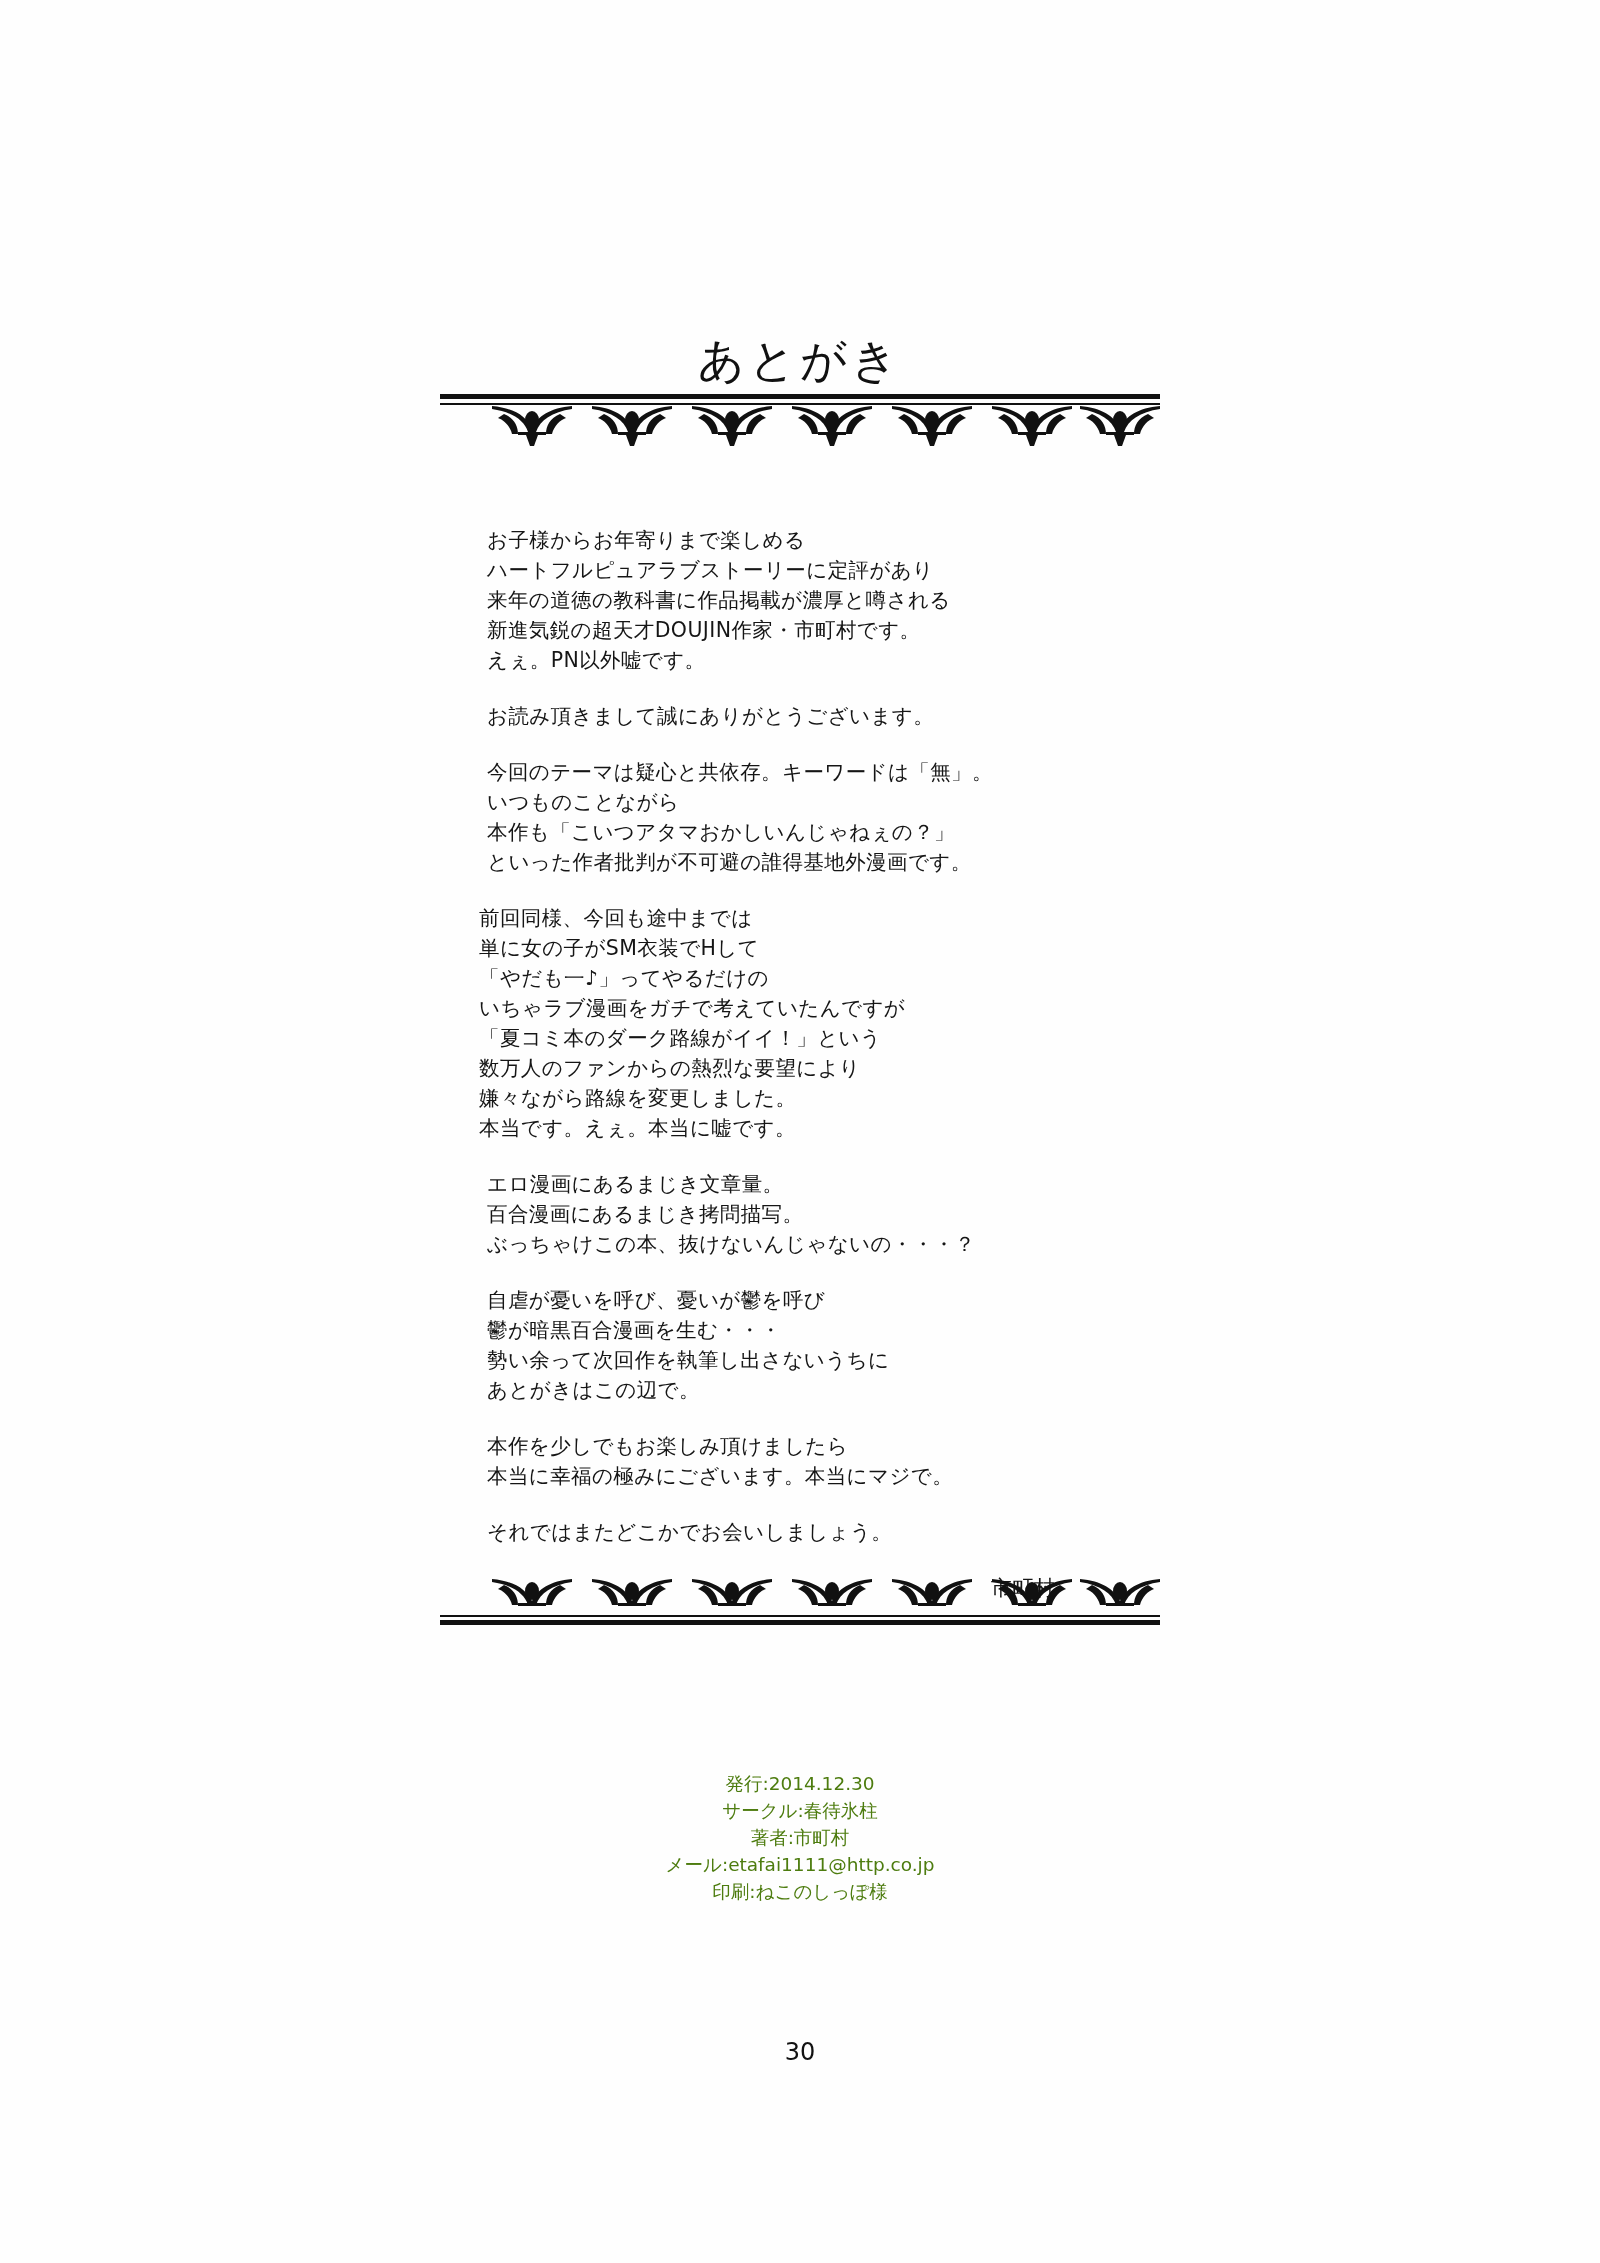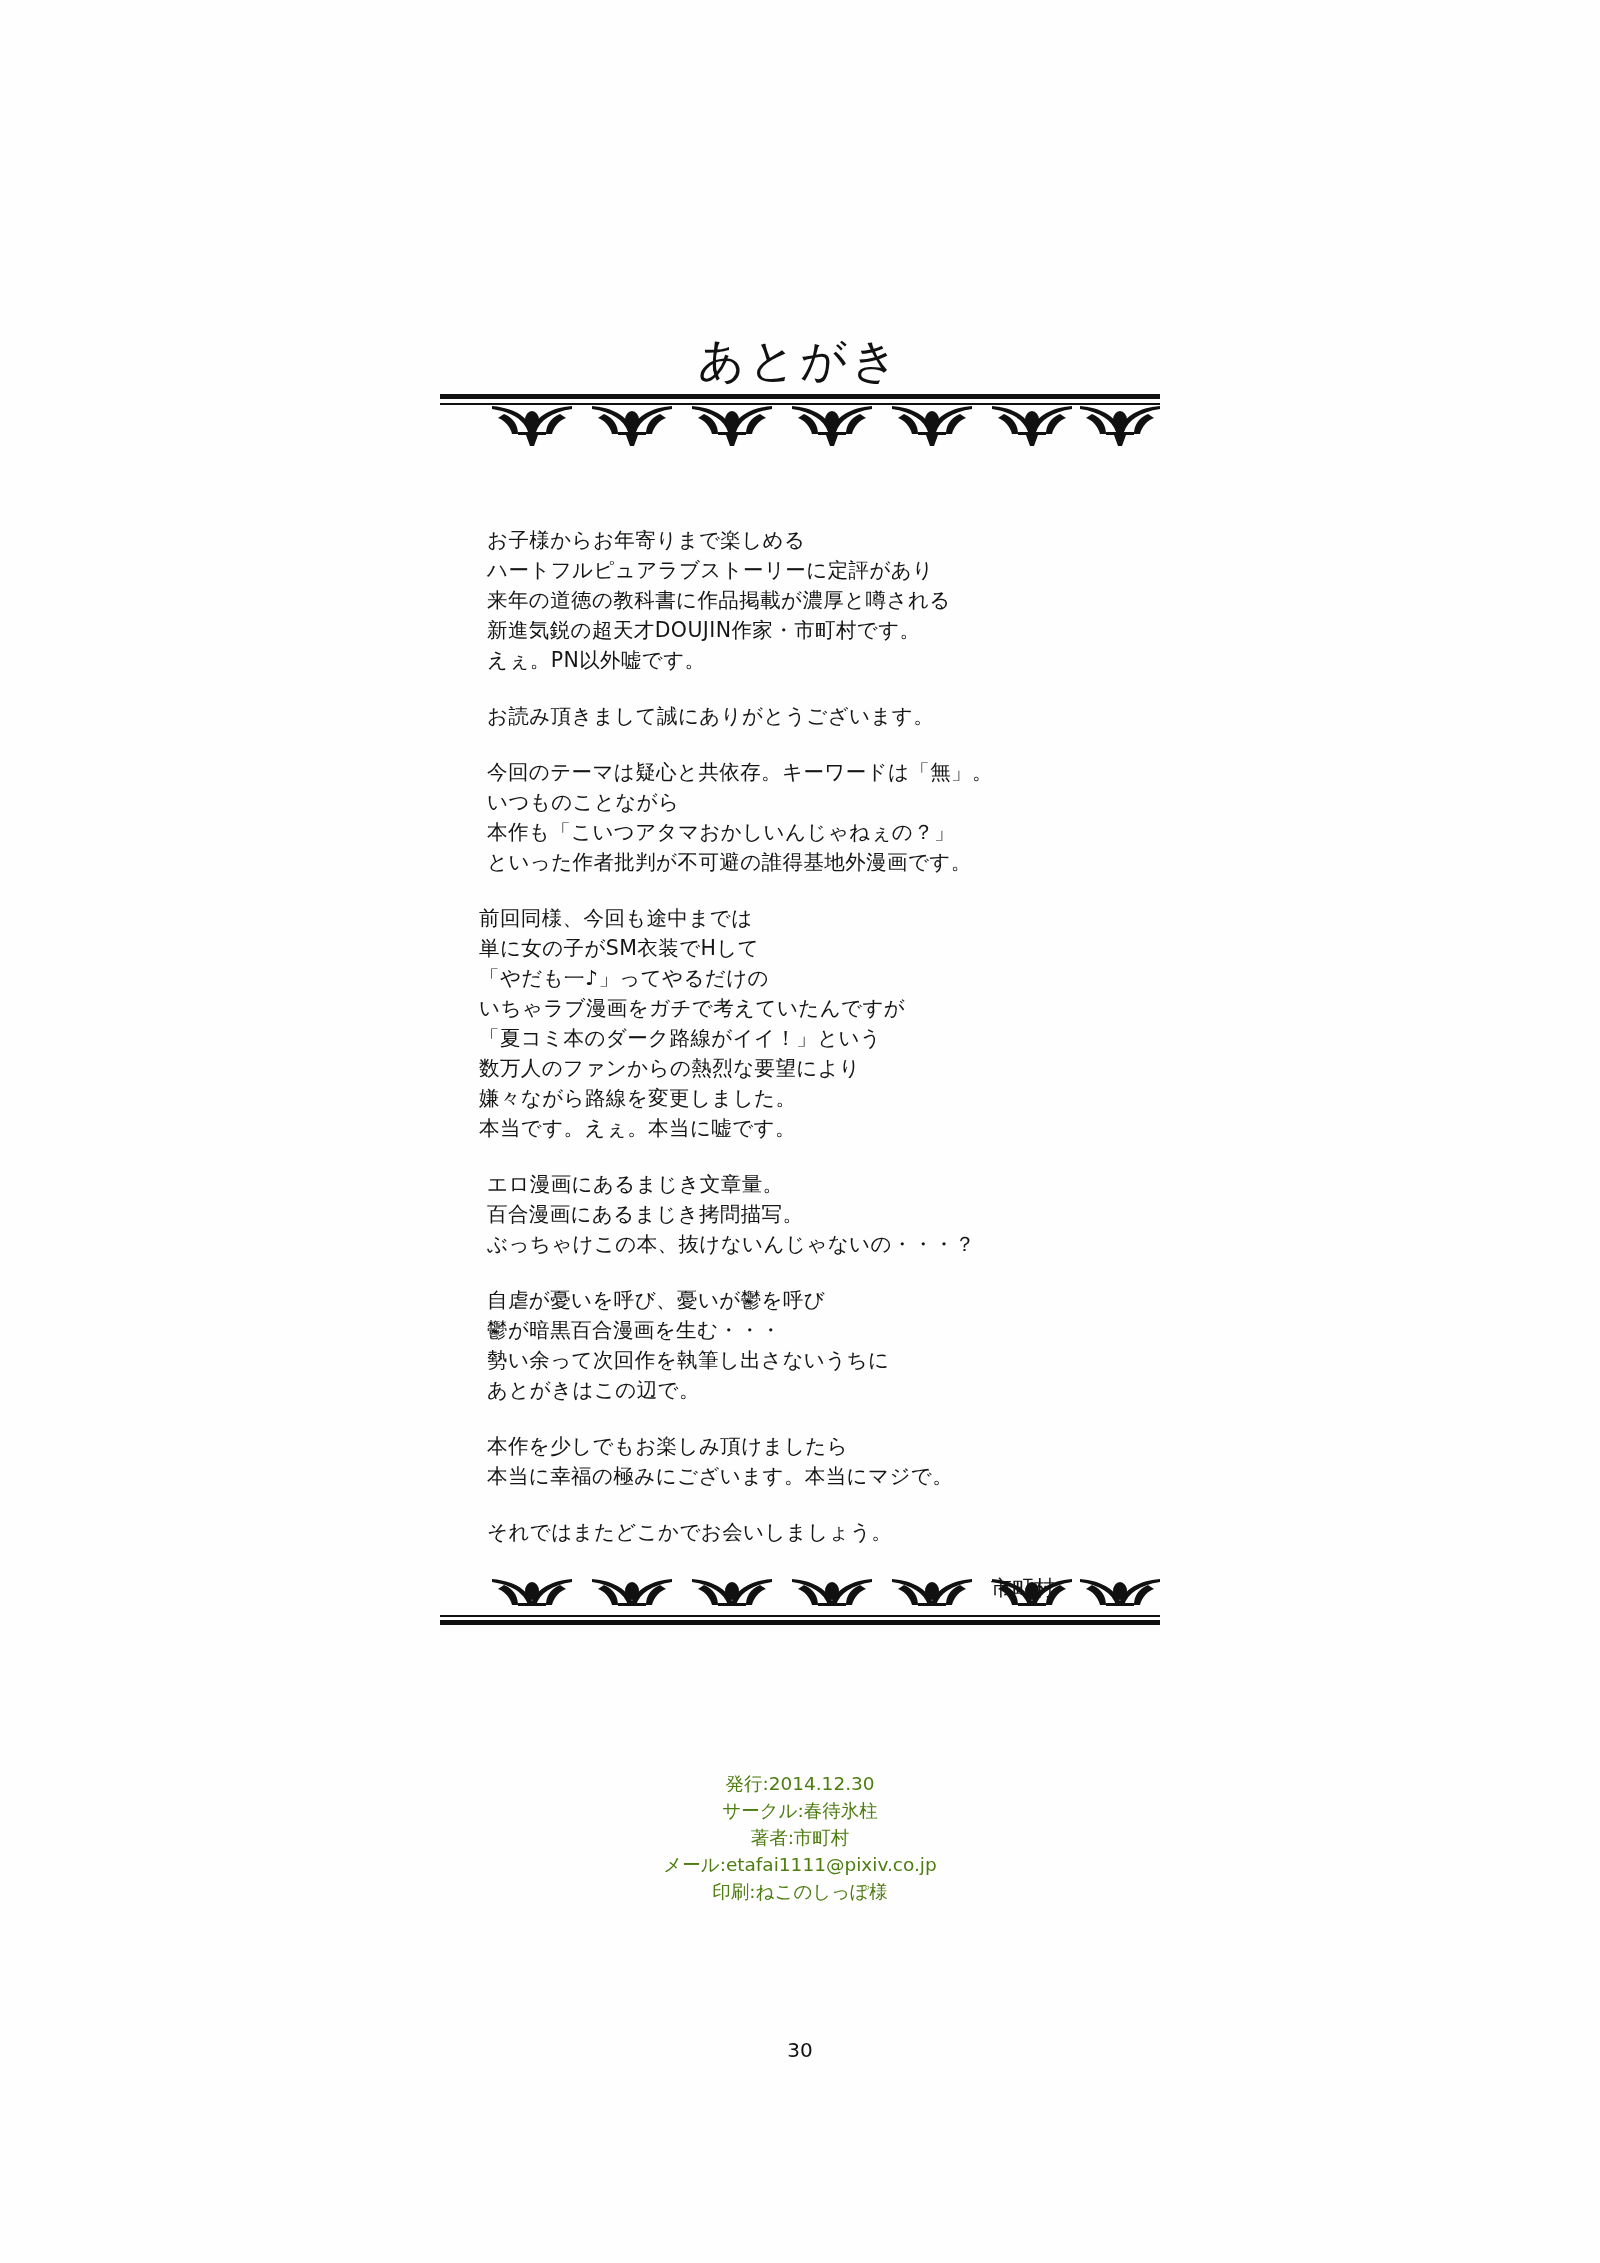--- a/index.html
+++ b/index.html
@@ -93,21 +93,21 @@
     font-size: 19px;
     color: #151515;
   }
 
   .pagenum {
     position: absolute;
     top: 2038px;
     left: 0;
     width: 100%;
     text-align: center;
-    font-size: 20px;
+    font-size: 24px;
     color: #111;
   }
 </style>
 </head>
 <body>
 
 <div class="page">
 
   <div class="title">あとがき</div>
 
@@ -265,20 +265,20 @@
       </g>
       <rect x="0" y="40" width="720" height="2" fill="#111"></rect>
       <rect x="0" y="45" width="720" height="5" fill="#111"></rect>
     </svg>
   </div>
 
   <div class="colophon">
     <div>発行:2014.12.30</div>
     <div>サークル:春待氷柱</div>
     <div>著者:市町村</div>
-    <div>メール:etafai1111@pixiv.co.jp</div>
+    <div>メール:etafai1111@http.co.jp</div>
     <div>印刷:ねこのしっぽ様</div>
   </div>
 
 
   <div class="pagenum">30</div>
 
 </div>
 
 </body></html>

